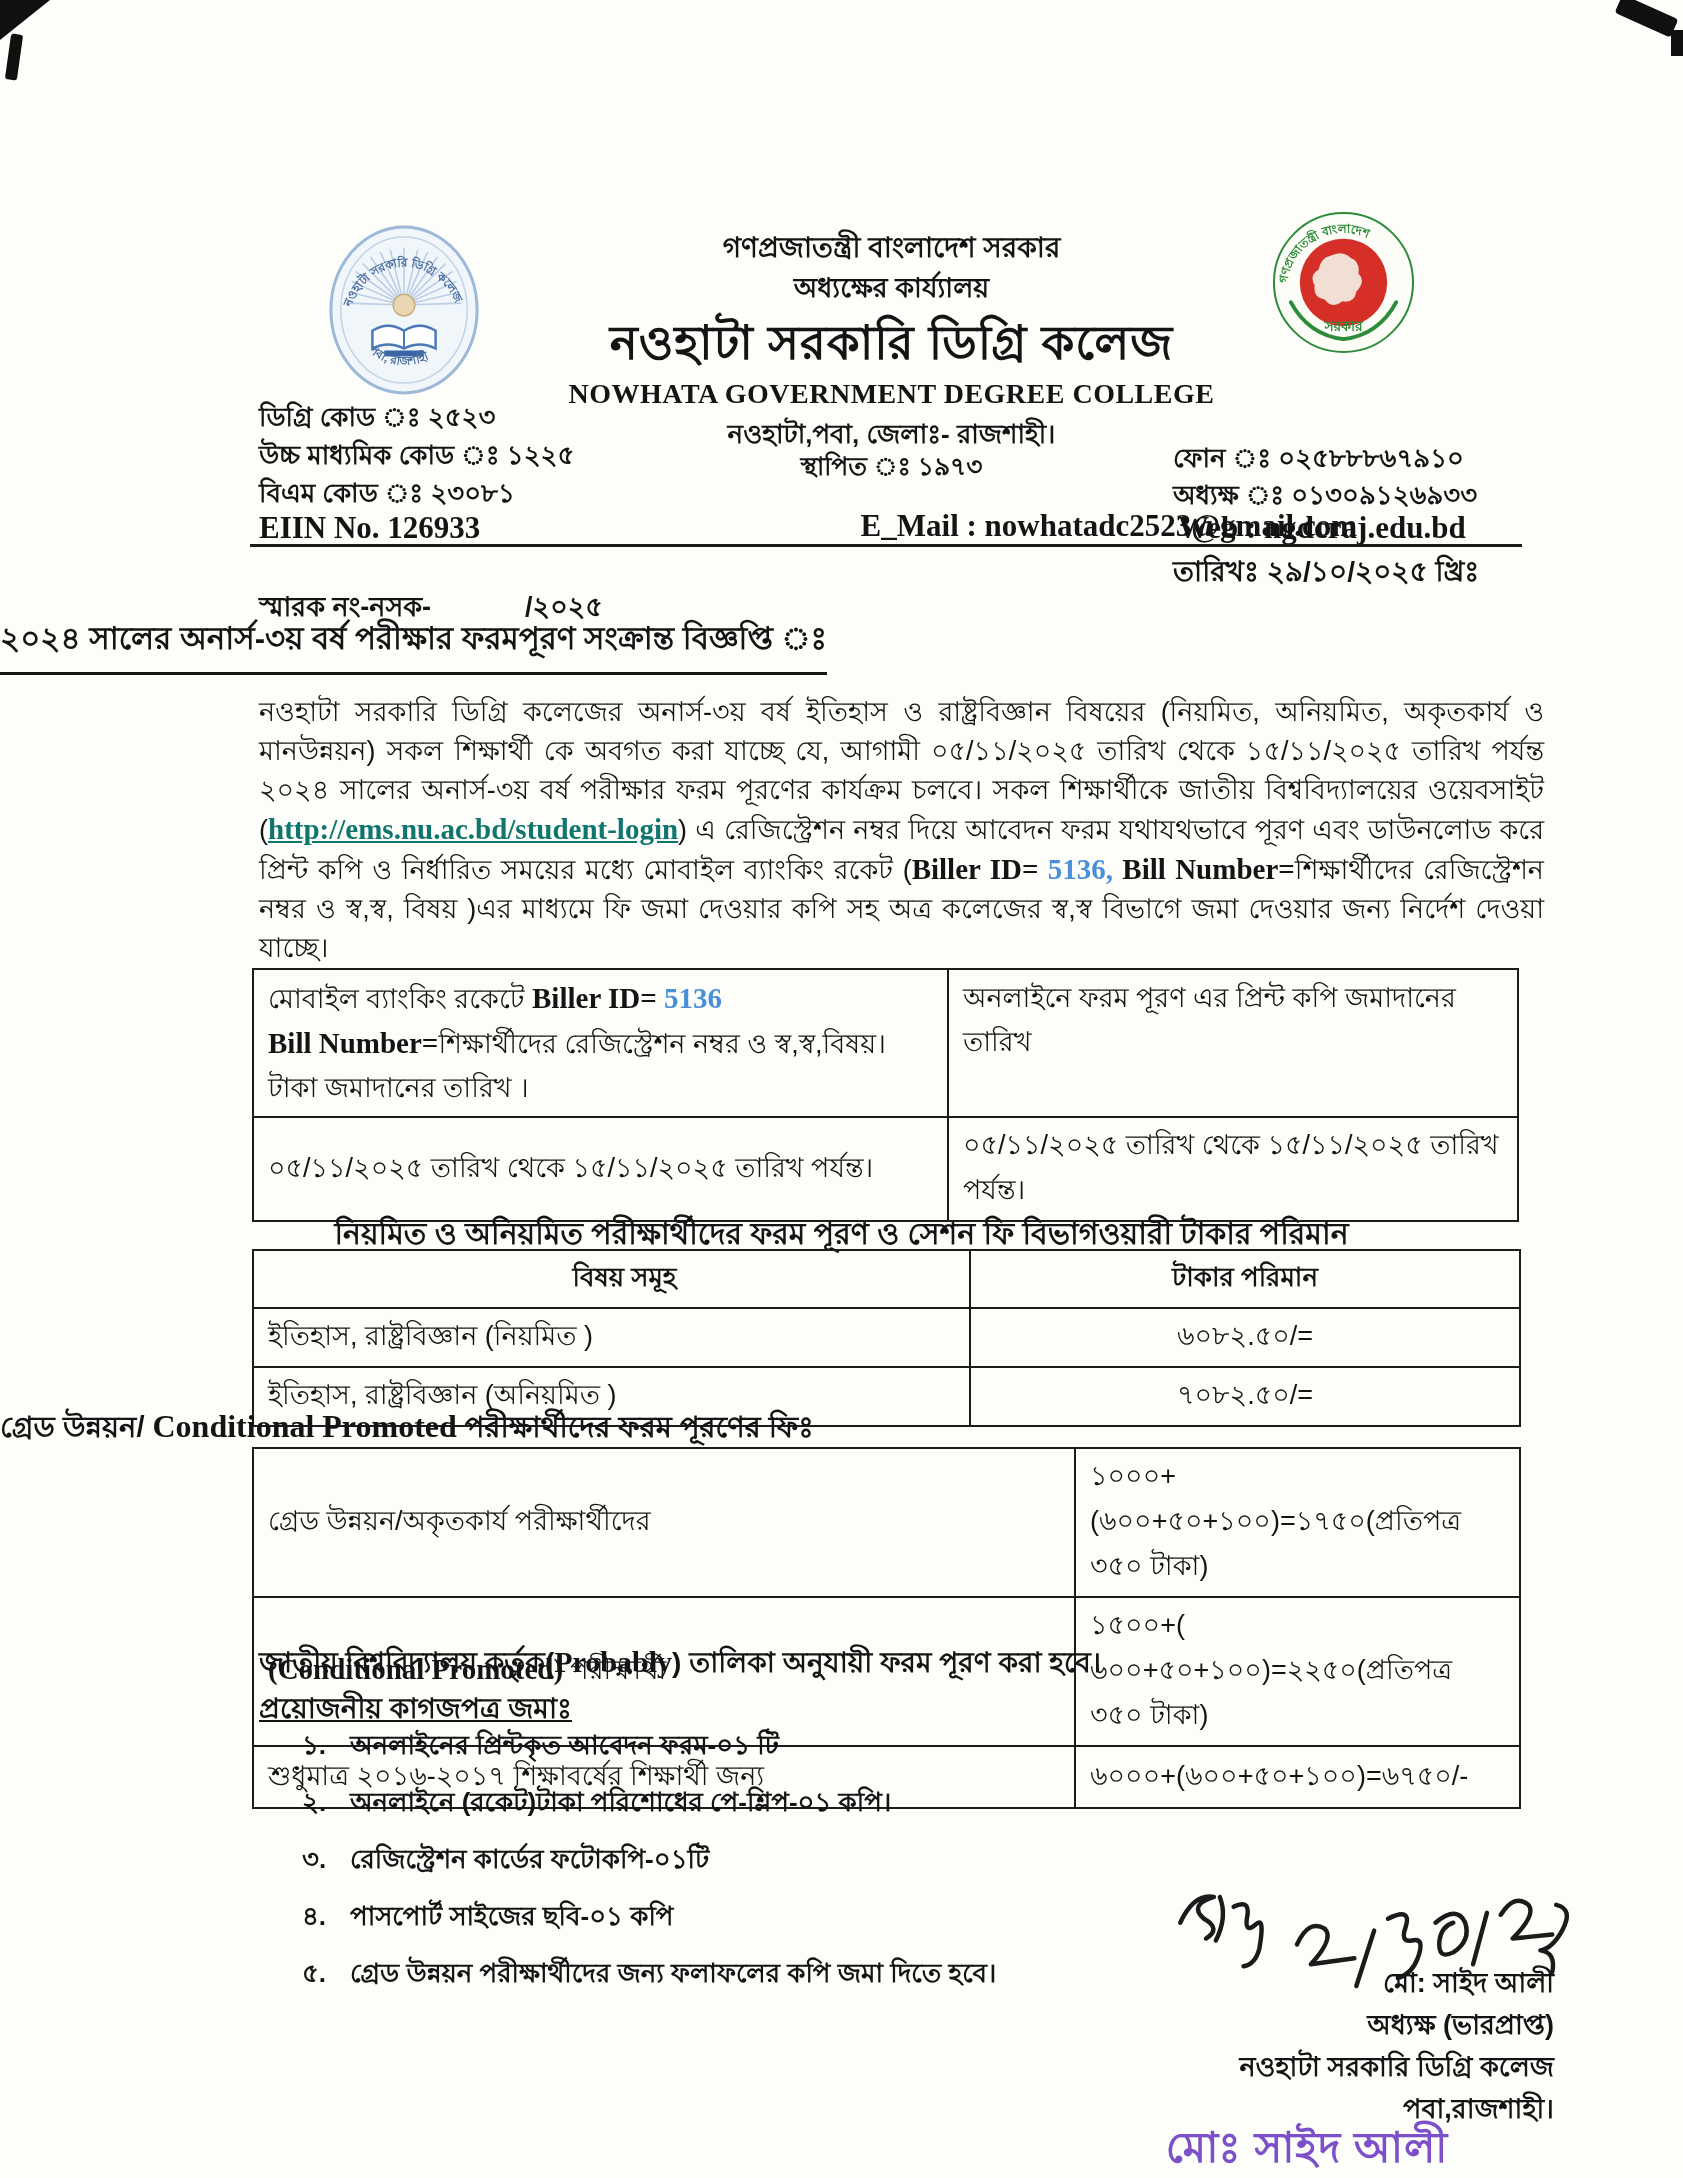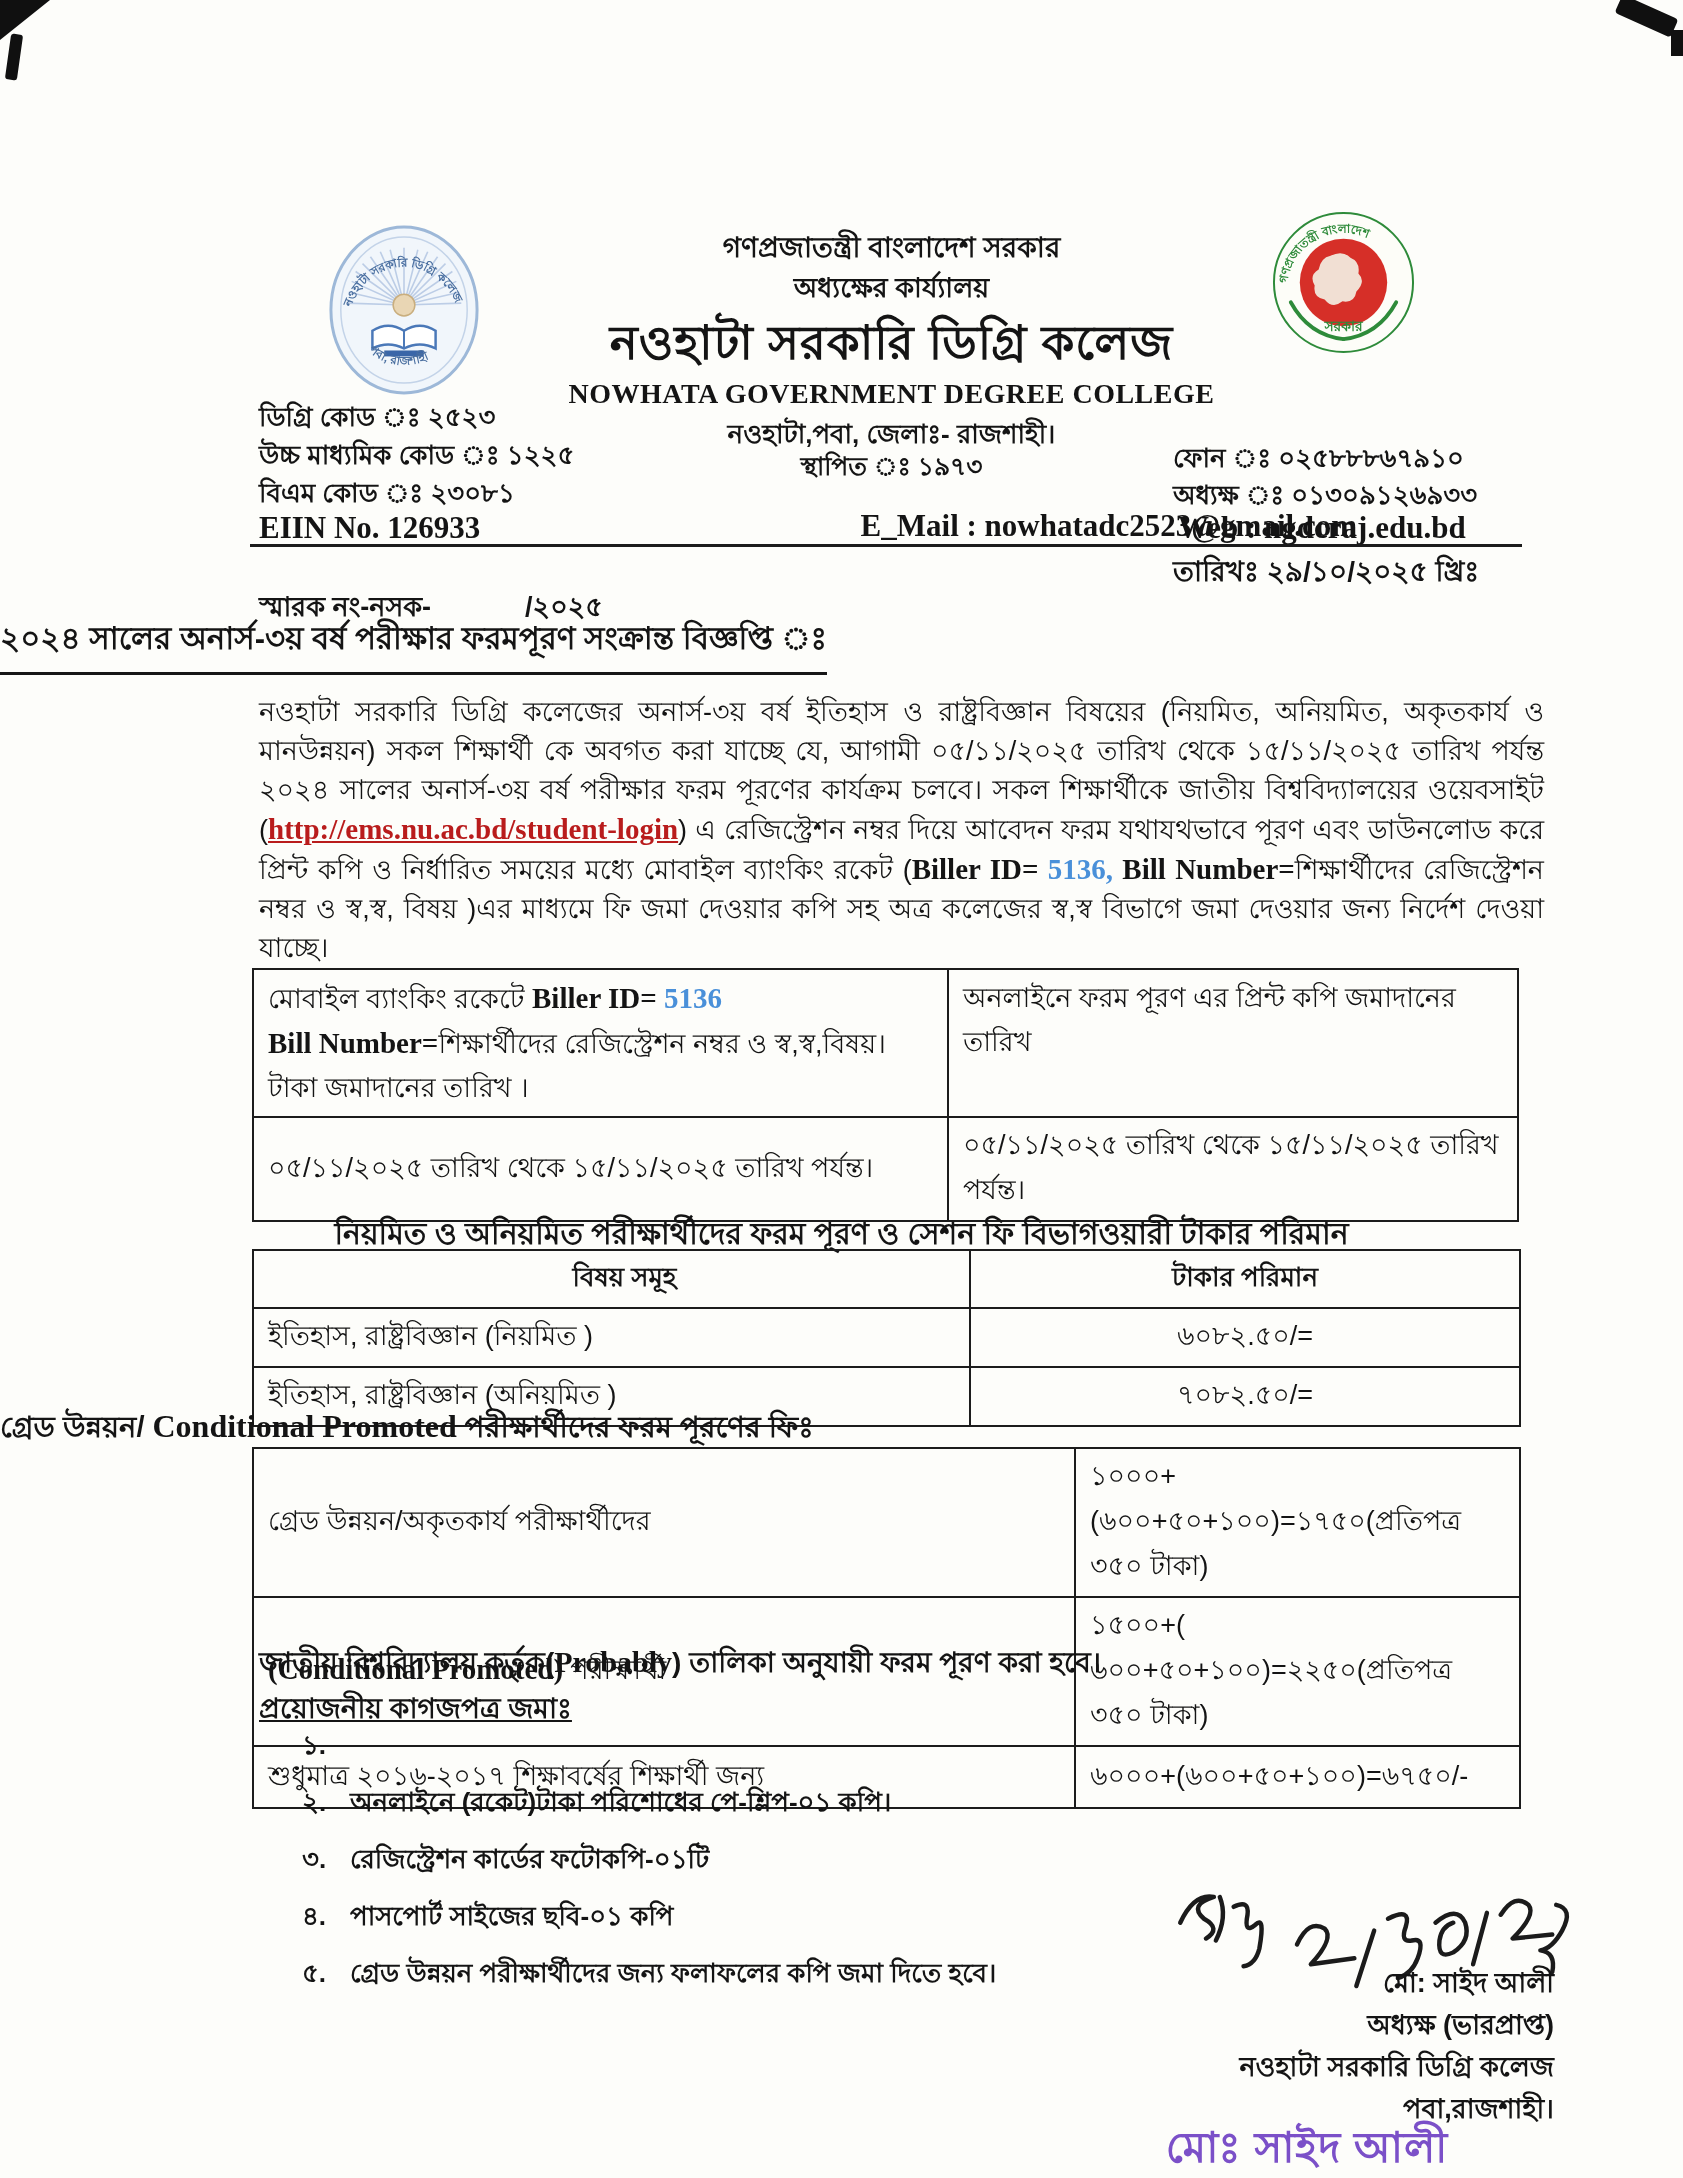--- a/index.html
+++ b/index.html
@@ -27,21 +27,21 @@
   .right-contact{left:1173px;top:440px;font-size:26px;font-weight:600;line-height:37px;}
   .web{left:1178px;top:510px;font-size:31px;font-weight:bold;}
   .dateline{left:1173px;top:550px;font-size:28px;font-weight:bold;}
   .email{left:426px;width:931px;text-align:right;top:508px;font-size:31px;font-weight:bold;}
   .rule{left:250px;top:544px;width:1272px;height:3px;background:#1c1c1c;}
   
   .title-wrap{left:0;right:0;top:614px;}
   .title-wrap span{display:inline-block;font-size:31px;font-weight:bold;border-bottom:3px solid #161616;padding-bottom:6px;}
   
   .body-par{left:259px;top:693px;width:1285px;font-size:27px;line-height:39px;text-align:justify;}
-  .lnk{color:#b91c1c;font-weight:bold;text-decoration:underline;font-family:"Liberation Serif","DejaVu Serif",serif;font-size:29px;}
+  .lnk{color:#0f766e;font-weight:bold;text-decoration:underline;font-family:"Liberation Serif","DejaVu Serif",serif;font-size:29px;}
   .blue{color:#4a90d9;}
   .en-b{font-family:"Liberation Serif","DejaVu Serif",serif;font-weight:bold;font-size:29px;}
   
   table{border-collapse:collapse;table-layout:fixed;}
   td,th{border:2.5px solid #1c1c1c;vertical-align:middle;padding:6px 14px;}
   .t1{left:252px;top:968px;width:1267px;}
   .t1 td{font-size:27px;}
   .t1 .c1{width:665px;}
   .t1 .r1 td{height:117px;vertical-align:middle;line-height:44px;}
   .t1 .r2 td{height:46px;}
@@ -226,20 +226,21 @@
       <td>৬০০০+(৬০০+৫০+১০০)=৬৭৫০/-</td>
     </tr>
   </tbody>
     </table>
 
   <div class="abs probably bn"><span>জাতীয় বিশ্ববিদ্যালয় কর্তৃক(</span><span class="serif">Probably</span><span>) তালিকা অনুযায়ী ফরম পূরণ করা হবে।</span></div>
   <div class="abs docs-head bn">প্রয়োজনীয় কাগজপত্র জমাঃ</div>
   <div class="abs doc-list bn">
     <div class="doc-item">
         <span class="doc-num">১.</span>
+        <span>অনলাইনের প্রিন্টকৃত আবেদন ফরম-০১ টি</span>
       </div>
     <div class="doc-item">
         <span class="doc-num">২.</span>
         <span>অনলাইনে (রকেট)টাকা পরিশোধের পে-শ্লিপ-০১ কপি।</span>
       </div>
     <div class="doc-item">
         <span class="doc-num">৩.</span>
         <span>রেজিস্ট্রেশন কার্ডের ফটোকপি-০১টি</span>
       </div>
     <div class="doc-item">

